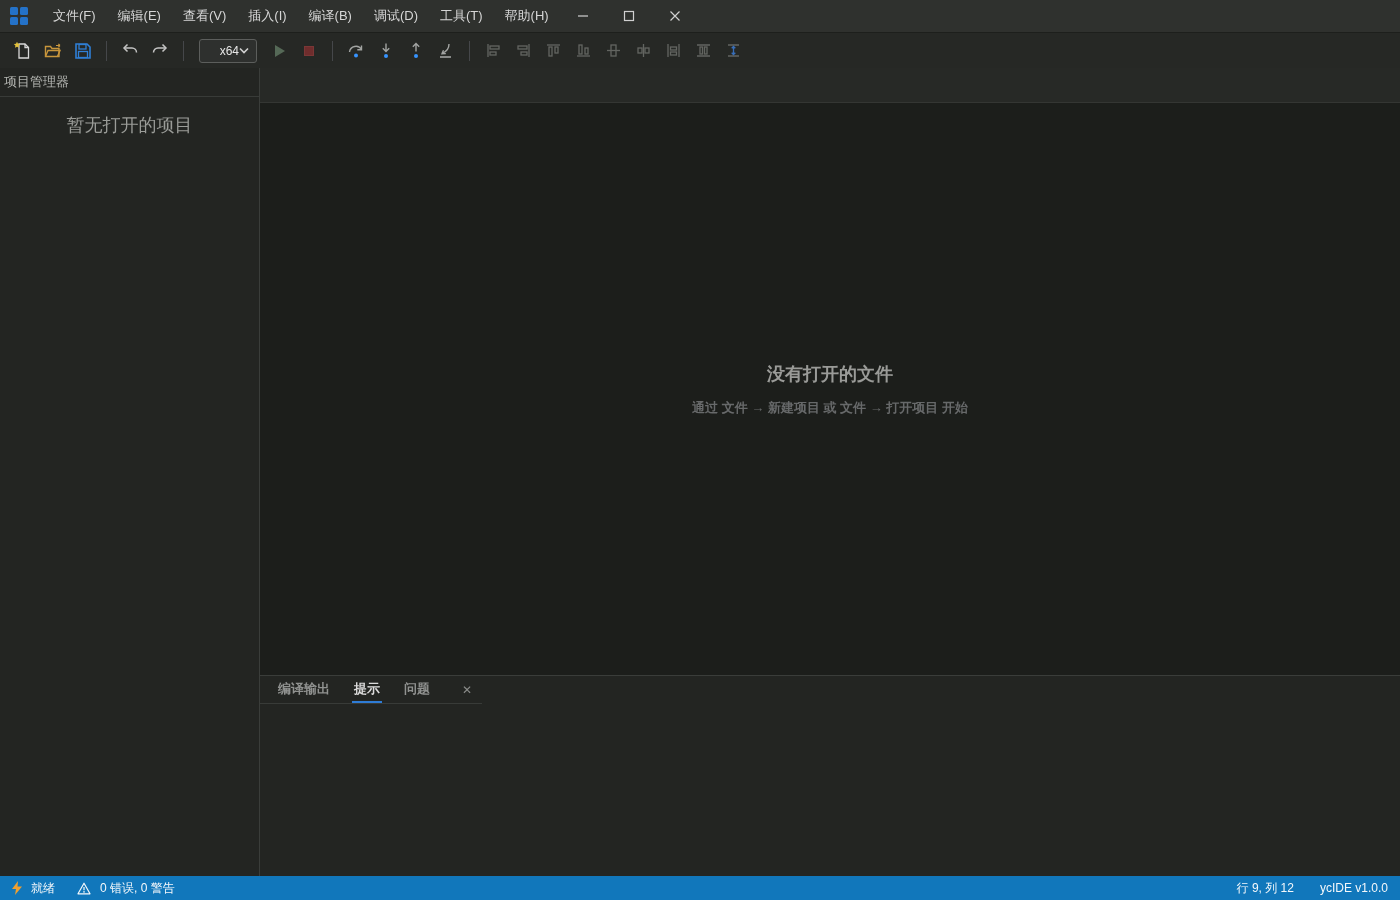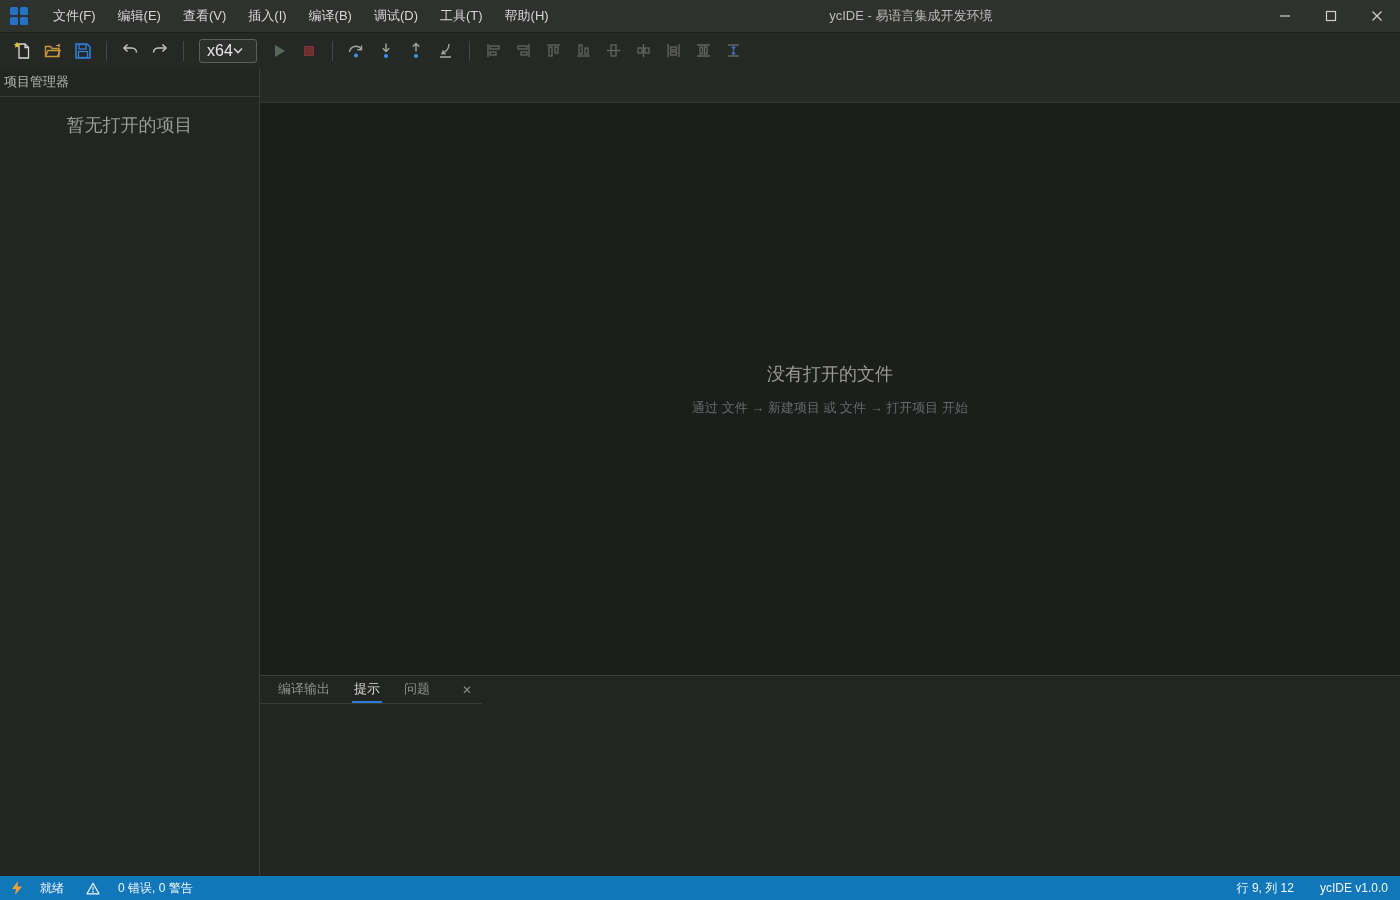--- a/index.html
+++ b/index.html
@@ -16,52 +16,52 @@
   .title-text { flex:1; text-align:center; color:#bdbdbd; font-size:13px; white-space:nowrap; overflow:hidden; }
   .win-controls { display:flex; height:100%; flex-shrink:0; }
   .win-btn { width:46px; height:100%; display:flex; align-items:center; justify-content:center; }
   .win-btn svg { display:block; }
 
   
   .toolbar { height:36px; background:#262825; border-top:1px solid #1d1f1c; display:flex; align-items:center; padding-left:8px; flex-shrink:0; }
   .tbtn { width:28px; height:28px; display:flex; align-items:center; justify-content:center; border-radius:3px; margin:0 1px; flex-shrink:0; }
   .tbtn.disabled { opacity:.85; }
   .tsep { width:1px; height:20px; background:#45474a; margin:0 8px; flex-shrink:0; }
-  .arch-select { width:58px; height:24px; background:#2e302e; border:1px solid #5c5e5c; border-radius:3px; display:flex; align-items:center; justify-content:flex-start; padding:0 7px; margin:0 7px; color:#e6e6e6; font-size:16px; flex-shrink:0; }
+  .arch-select { width:58px; height:24px; background:#2e302e; border:1px solid #5c5e5c; border-radius:3px; display:flex; align-items:center; justify-content:flex-end; padding:0 7px; margin:0 7px; color:#e6e6e6; font-size:12px; flex-shrink:0; }
 
   
   .main { flex:1; display:flex; min-height:0; }
 
   
   .sidebar { width:260px; background:#232522; border-right:1px solid #3a3d3a; display:flex; flex-direction:column; flex-shrink:0; }
   .sidebar-header { height:29px; display:flex; align-items:center; padding-left:4px; color:#b4b6b2; border-bottom:1px solid #383b38; font-size:13px; flex-shrink:0; }
   .sidebar-body { flex:1; min-height:0; }
   .sidebar-empty { text-align:center; margin-top:16px; color:#9a9c98; font-size:18px; }
   .sidebar-tabs { height:29px; border-top:1px solid #383b38; display:flex; flex-shrink:0; }
   .side-tab { flex:1; display:flex; align-items:center; justify-content:center; color:#96989a; font-size:13px; cursor:default; }
   .side-tab.active { background:#35383b; color:#4a8fd6; }
 
   
-  .editor-col { flex:1; display:flex; flex-direction:column; min-width:0; }
+  .editor-col { flex:1; display:flex; flex-direction:column; min-width:0;font-weight:bold; }
   .editor-tabstrip { height:35px; background:#272926; border-bottom:1px solid #343633; flex-shrink:0; }
   .editor { flex:1; background:#1c1e1b; display:flex; flex-direction:column; align-items:center; justify-content:center; min-height:0; }
   .editor-empty-title { color:#9a9b98; font-size:18px; }
   .editor-empty-hint { color:#67696a; font-size:13px; margin-top:13px; }
 
   
   .bottom-panel { height:201px; border-top:1px solid #3a3d3a; background:#232522; display:flex; flex-direction:row; flex-shrink:0; }
   .panel-tabbar { height:28px; display:flex; align-items:stretch; border-bottom:1px solid #383b38; padding-left:16px; flex-shrink:0; }
   .panel-tab { display:flex; align-items:center; padding:0 2px; margin-right:20px; color:#909290; font-size:13px; border-bottom:2px solid transparent; cursor:default; }
   .panel-tab.active { color:#dcdcdc; border-bottom-color:#2e7cd6; }
   .panel-close { margin-left:auto; width:30px; display:flex; align-items:center; justify-content:center; color:#8a8c8a; font-size:12px; }
   .panel-content { flex:1; padding:13px 12px; color:#8e908c; font-size:13px; font-style:italic; letter-spacing:3px; font-family:"Liberation Serif","DejaVu Serif",serif; }
 
   
   .statusbar { height:24px; background:#1177bb; display:flex; align-items:center; padding:0 12px; color:#f4f8fb; font-size:12px; flex-shrink:0; }
-  .status-item { display:flex; align-items:center; gap:18px; margin-right:22px; white-space:nowrap; }
+  .status-item { display:flex; align-items:center; gap:9px; margin-right:22px; white-space:nowrap; }
   .status-right { margin-left:auto; display:flex; align-items:center; gap:26px; }
   .status-right .status-item { margin-right:0; }
 </style>
 </head>
 <body>
 
 <div class="app">
 
   <div class="titlebar">
     <div class="logo">
@@ -73,21 +73,20 @@
     <div class="menus">
       <div class="menu-item">文件(F)</div>
       <div class="menu-item">编辑(E)</div>
       <div class="menu-item">查看(V)</div>
       <div class="menu-item">插入(I)</div>
       <div class="menu-item">编译(B)</div>
       <div class="menu-item">调试(D)</div>
       <div class="menu-item">工具(T)</div>
       <div class="menu-item">帮助(H)</div>
     </div>
-    <div class="title-text">ycIDE - 易语言集成开发环境</div>
     <div class="win-controls">
       <div class="win-btn">
         <svg width="12" height="12" viewBox="0 0 12 12">
             <path d="M1 6h10" stroke="#d0d0d0" stroke-width="1.2"></path>
           </svg>
       </div>
       <div class="win-btn">
         <svg width="12" height="12" viewBox="0 0 12 12">
             <rect x="1.5" y="1.5" width="9" height="9" fill="none" stroke="#d0d0d0" stroke-width="1.2"></rect>
           </svg>

